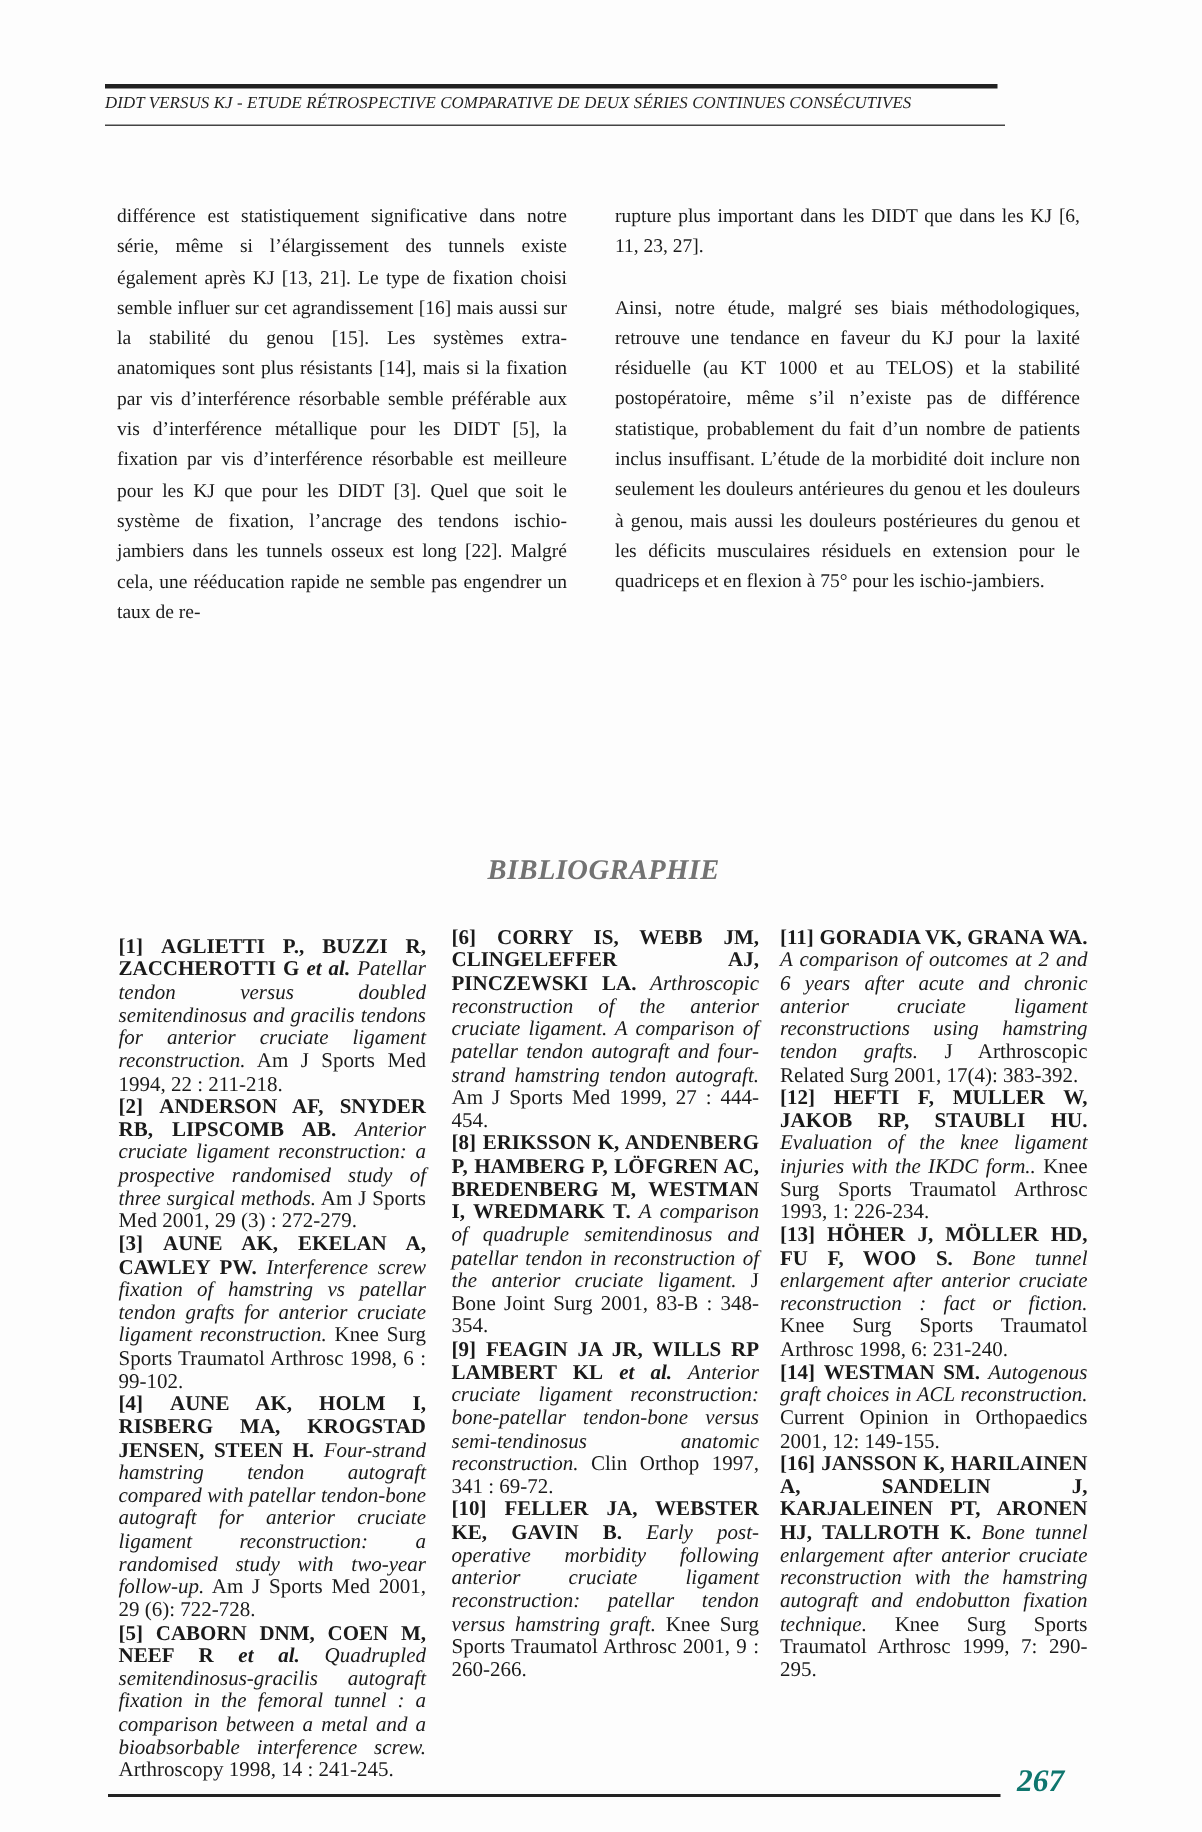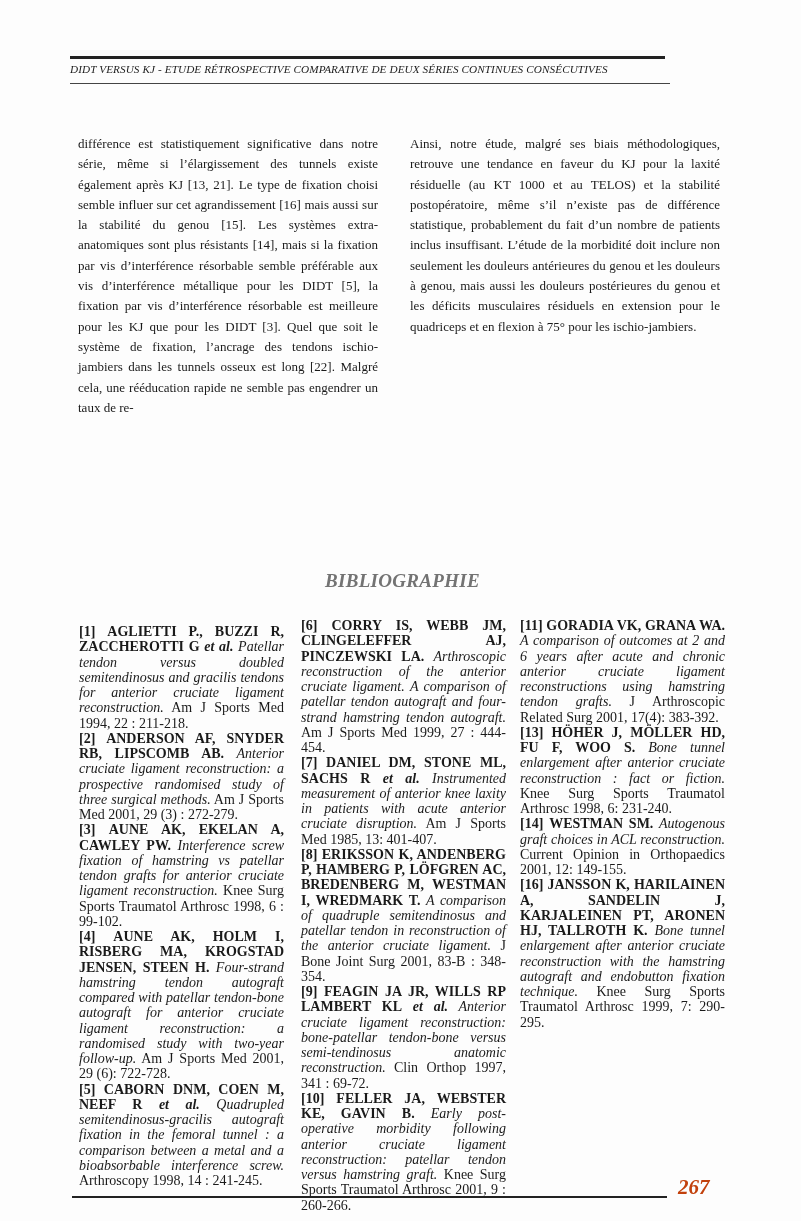--- a/index.html
+++ b/index.html
@@ -14,54 +14,55 @@
   .col-right { left: 410px; top: 134px; width: 310px; }
   .biblio-title { position: absolute; left: 325px; top: 570px; width: 160px; font-style: italic; font-weight: bold; font-size: 19px; letter-spacing: 0.3px; color: #737373; }
   .bcol { position: absolute; top: 618px; width: 205px; font-size: 14px; line-height: 15.25px; text-align: justify; }
   .bcol-1 { left: 79px; top: 624px; }
   .bcol-2 { left: 301px; top: 618px; }
   .bcol-3 { left: 520px; top: 618px; }
   .ref { margin: 0; }
   .ref .num, .ref .authors { font-weight: bold; }
   .ref .title { font-style: italic; }
   .rule-bottom { position: absolute; left: 72px; top: 1196px; width: 595px; height: 2px; background: #222; }
-  .page-num { position: absolute; left: 678px; top: 1175px; font-size: 21px; font-weight: bold; font-style: italic; font-family: "Liberation Serif", serif; color: #c2410c; }
+  .page-num { position: absolute; left: 678px; top: 1175px; font-size: 21px; font-weight: bold; font-style: italic; font-family: "Liberation Serif", serif; color: #0f766e; }
 </style>
 </head>
 <body>
 
 <div class="rule-top"></div>
 <div class="running-head">DIDT VERSUS KJ - ETUDE RÉTROSPECTIVE COMPARATIVE DE DEUX SÉRIES CONTINUES CONSÉCUTIVES</div>
 <div class="rule-head-bottom"></div>
 
 <div class="col col-left">
   <p>différence est statistiquement significative dans notre série, même si l’élargissement des tunnels existe également après KJ [13, 21]. Le type de fixation choisi semble influer sur cet agrandissement [16] mais aussi sur la stabilité du genou [15]. Les systèmes extra-anatomiques sont plus résistants [14], mais si la fixation par vis d’interférence résorbable semble préférable aux vis d’interférence métallique pour les DIDT [5], la fixation par vis d’interférence résorbable est meilleure pour les KJ que pour les DIDT [3]. Quel que soit le système de fixation, l’ancrage des tendons ischio-jambiers dans les tunnels osseux est long [22]. Malgré cela, une rééducation rapide ne semble pas engendrer un taux de re-</p>
 </div>
 
 <div class="col col-right">
+  <p>rupture plus important dans les DIDT que dans les KJ [6, 11, 23, 27].</p>
   <p>Ainsi, notre étude, malgré ses biais méthodologiques, retrouve une tendance en faveur du KJ pour la laxité résiduelle (au KT 1000 et au TELOS) et la stabilité postopératoire, même s’il n’existe pas de différence statistique, probablement du fait d’un nombre de patients inclus insuffisant. L’étude de la morbidité doit inclure non seulement les douleurs antérieures du genou et les douleurs à genou, mais aussi les douleurs postérieures du genou et les déficits musculaires résiduels en extension pour le quadriceps et en flexion à 75° pour les ischio-jambiers.</p>
 </div>
 
 <div class="biblio-title">BIBLIOGRAPHIE</div>
 
 <div class="bcol bcol-1">
     <p class="ref"><span class="num">[1]</span> <span class="authors">AGLIETTI P., BUZZI R, ZACCHEROTTI G</span><span class="authors" style="font-style: italic;"> et al.</span><span class="title"> Patellar tendon versus doubled semitendinosus and gracilis tendons for anterior cruciate ligament reconstruction.</span><span class="source"> Am J Sports Med 1994, 22 : 211-218.</span></p>
     <p class="ref"><span class="num">[2]</span> <span class="authors">ANDERSON AF, SNYDER RB, LIPSCOMB AB.</span><span class="authors" style="font-style: italic;"></span><span class="title"> Anterior cruciate ligament reconstruction: a prospective randomised study of three surgical methods.</span><span class="source"> Am J Sports Med 2001, 29 (3) : 272-279.</span></p>
     <p class="ref"><span class="num">[3]</span> <span class="authors">AUNE AK, EKELAN A, CAWLEY PW.</span><span class="authors" style="font-style: italic;"></span><span class="title"> Interference screw fixation of hamstring vs patellar tendon grafts for anterior cruciate ligament reconstruction.</span><span class="source"> Knee Surg Sports Traumatol Arthrosc 1998, 6 : 99-102.</span></p>
     <p class="ref"><span class="num">[4]</span> <span class="authors">AUNE AK, HOLM I, RISBERG MA, KROGSTAD JENSEN, STEEN H.</span><span class="authors" style="font-style: italic;"></span><span class="title"> Four-strand hamstring tendon autograft compared with patellar tendon-bone autograft for anterior cruciate ligament reconstruction: a randomised study with two-year follow-up.</span><span class="source"> Am J Sports Med 2001, 29 (6): 722-728.</span></p>
     <p class="ref"><span class="num">[5]</span> <span class="authors">CABORN DNM, COEN M, NEEF R</span><span class="authors" style="font-style: italic;"> et al.</span><span class="title"> Quadrupled semitendinosus-gracilis autograft fixation in the femoral tunnel : a comparison between a metal and a bioabsorbable interference screw.</span><span class="source"> Arthroscopy 1998, 14 : 241-245.</span></p>
   </div>
 <div class="bcol bcol-2">
     <p class="ref"><span class="num">[6]</span> <span class="authors">CORRY IS, WEBB JM, CLINGELEFFER AJ, PINCZEWSKI LA.</span><span class="authors" style="font-style: italic;"></span><span class="title"> Arthroscopic reconstruction of the anterior cruciate ligament. A comparison of patellar tendon autograft and four-strand hamstring tendon autograft.</span><span class="source"> Am J Sports Med 1999, 27 : 444-454.</span></p>
-    <p class="ref"><span class="num">[7]</span> <span class="authors">DANIEL DM, STONE ML, SACHS R</span><span class="authors" style="font-style: italic;"> et al.</span><span class="title"> Instrumented measurement of anterior knee laxity in patients with acute anterior cruciate disruption.</span><span class="source"> Am J Sports Med 1985, 13: 401-407.</span></p>
     <p class="ref"><span class="num">[8]</span> <span class="authors">ERIKSSON K, ANDENBERG P, HAMBERG P, LÖFGREN AC, BREDENBERG M, WESTMAN I, WREDMARK T.</span><span class="authors" style="font-style: italic;"></span><span class="title"> A comparison of quadruple semitendinosus and patellar tendon in reconstruction of the anterior cruciate ligament.</span><span class="source"> J Bone Joint Surg 2001, 83-B : 348-354.</span></p>
     <p class="ref"><span class="num">[9]</span> <span class="authors">FEAGIN JA JR, WILLS RP LAMBERT KL</span><span class="authors" style="font-style: italic;"> et al.</span><span class="title"> Anterior cruciate ligament reconstruction: bone-patellar tendon-bone versus semi-tendinosus anatomic reconstruction.</span><span class="source"> Clin Orthop 1997, 341 : 69-72.</span></p>
     <p class="ref"><span class="num">[10]</span> <span class="authors">FELLER JA, WEBSTER KE, GAVIN B.</span><span class="authors" style="font-style: italic;"></span><span class="title"> Early post-operative morbidity following anterior cruciate ligament reconstruction: patellar tendon versus hamstring graft.</span><span class="source"> Knee Surg Sports Traumatol Arthrosc 2001, 9 : 260-266.</span></p>
   </div>
 <div class="bcol bcol-3">
     <p class="ref"><span class="num">[11]</span> <span class="authors">GORADIA VK, GRANA WA.</span><span class="authors" style="font-style: italic;"></span><span class="title"> A comparison of outcomes at 2 and 6 years after acute and chronic anterior cruciate ligament reconstructions using hamstring tendon grafts.</span><span class="source"> J Arthroscopic Related Surg 2001, 17(4): 383-392.</span></p>
+    <p class="ref"><span class="num">[12]</span> <span class="authors">HEFTI F, MULLER W, JAKOB RP, STAUBLI HU.</span><span class="authors" style="font-style: italic;"></span><span class="title"> Evaluation of the knee ligament injuries with the IKDC form..</span><span class="source"> Knee Surg Sports Traumatol Arthrosc 1993, 1: 226-234.</span></p>
     <p class="ref"><span class="num">[13]</span> <span class="authors">HÖHER J, MÖLLER HD, FU F, WOO S.</span><span class="authors" style="font-style: italic;"></span><span class="title"> Bone tunnel enlargement after anterior cruciate reconstruction : fact or fiction.</span><span class="source"> Knee Surg Sports Traumatol Arthrosc 1998, 6: 231-240.</span></p>
     <p class="ref"><span class="num">[14]</span> <span class="authors">WESTMAN SM.</span><span class="authors" style="font-style: italic;"></span><span class="title"> Autogenous graft choices in ACL reconstruction.</span><span class="source"> Current Opinion in Orthopaedics 2001, 12: 149-155.</span></p>
     <p class="ref"><span class="num">[16]</span> <span class="authors">JANSSON K, HARILAINEN A, SANDELIN J, KARJALEINEN PT, ARONEN HJ, TALLROTH K.</span><span class="authors" style="font-style: italic;"></span><span class="title"> Bone tunnel enlargement after anterior cruciate reconstruction with the hamstring autograft and endobutton fixation technique.</span><span class="source"> Knee Surg Sports Traumatol Arthrosc 1999, 7: 290-295.</span></p>
   </div>
 
 <div class="rule-bottom"></div>
 <div class="page-num">267</div>
 
 </body></html>

